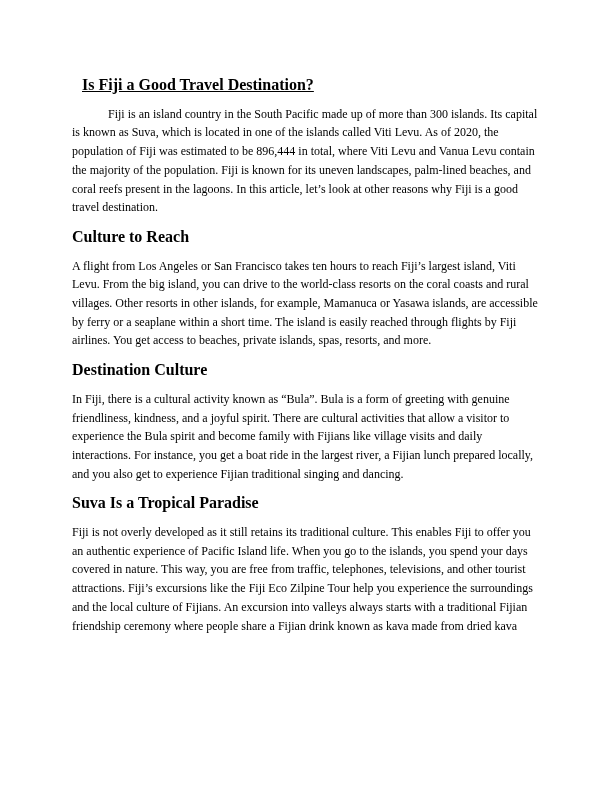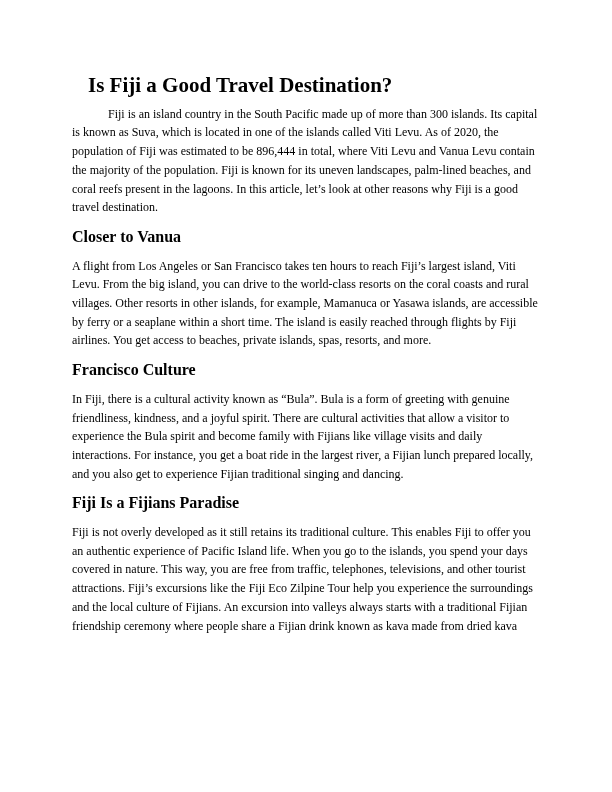--- a/index.html
+++ b/index.html
@@ -15,24 +15,25 @@
     color: #000000;
   }
   .page {
     box-sizing: border-box;
     width: 612px;
     height: 792px;
     padding: 76px 72px 0 72px;
     background: #ffffff;
   }
   .doc-title {
-    font-size: 21px;
+    font-size: 16px;
     font-weight: bold;
     line-height: 18.7px;
-    margin: 0 0 10px 16px;
+    margin: 0 0 10px 10px;
+    text-decoration: underline;
   }
   .doc-heading {
     font-size: 16px;
     font-weight: bold;
     line-height: 18.7px;
     margin: 10px 0 10px 0;
   }
   .doc-para {
     font-size: 12px;
     line-height: 18.7px;
@@ -45,25 +46,25 @@
 </style>
 </head>
 <body style="color: rgb(0, 0, 0); background: rgb(255, 255, 255);">
 
 <div class="page">
 
   <h1 class="doc-title">Is Fiji a Good Travel Destination?</h1>
 
   <p class="doc-para first-indent">Fiji is an island country in the South Pacific made up of more than 300 islands. Its capital is known as Suva, which is located in one of the islands called Viti Levu. As of 2020, the population of Fiji was estimated to be 896,444 in total, where Viti Levu and Vanua Levu contain the majority of the population. Fiji is known for its uneven landscapes, palm-lined beaches, and coral reefs present in the lagoons. In this article, let’s look at other reasons why Fiji is a good travel destination.</p>
 
-  <h2 class="doc-heading">Closer to Vanua</h2>
+  <h2 class="doc-heading">Culture to Reach</h2>
 
   <p class="doc-para">A flight from Los Angeles or San Francisco takes ten hours to reach Fiji’s largest island, Viti Levu. From the big island, you can drive to the world-class resorts on the coral coasts and rural villages. Other resorts in other islands, for example, Mamanuca or Yasawa islands, are accessible by ferry or a seaplane within a short time. The island is easily reached through flights by Fiji airlines. You get access to beaches, private islands, spas, resorts, and more.</p>
 
-  <h2 class="doc-heading">Francisco Culture</h2>
+  <h2 class="doc-heading">Destination Culture</h2>
 
   <p class="doc-para">In Fiji, there is a cultural activity known as “Bula”. Bula is a form of greeting with genuine friendliness, kindness, and a joyful spirit. There are cultural activities that allow a visitor to experience the Bula spirit and become family with Fijians like village visits and daily interactions. For instance, you get a boat ride in the largest river, a Fijian lunch prepared locally, and you also get to experience Fijian traditional singing and dancing.</p>
 
-  <h2 class="doc-heading">Fiji Is a Fijians Paradise</h2>
+  <h2 class="doc-heading">Suva Is a Tropical Paradise</h2>
 
   <p class="doc-para">Fiji is not overly developed as it still retains its traditional culture. This enables Fiji to offer you an authentic experience of Pacific Island life. When you go to the islands, you spend your days covered in nature. This way, you are free from traffic, telephones, televisions, and other tourist attractions. Fiji’s excursions like the Fiji Eco Zilpine Tour help you experience the surroundings and the local culture of Fijians. An excursion into valleys always starts with a traditional Fijian friendship ceremony where people share a Fijian drink known as kava made from dried kava</p>
 
 </div>
 
 </body></html>

